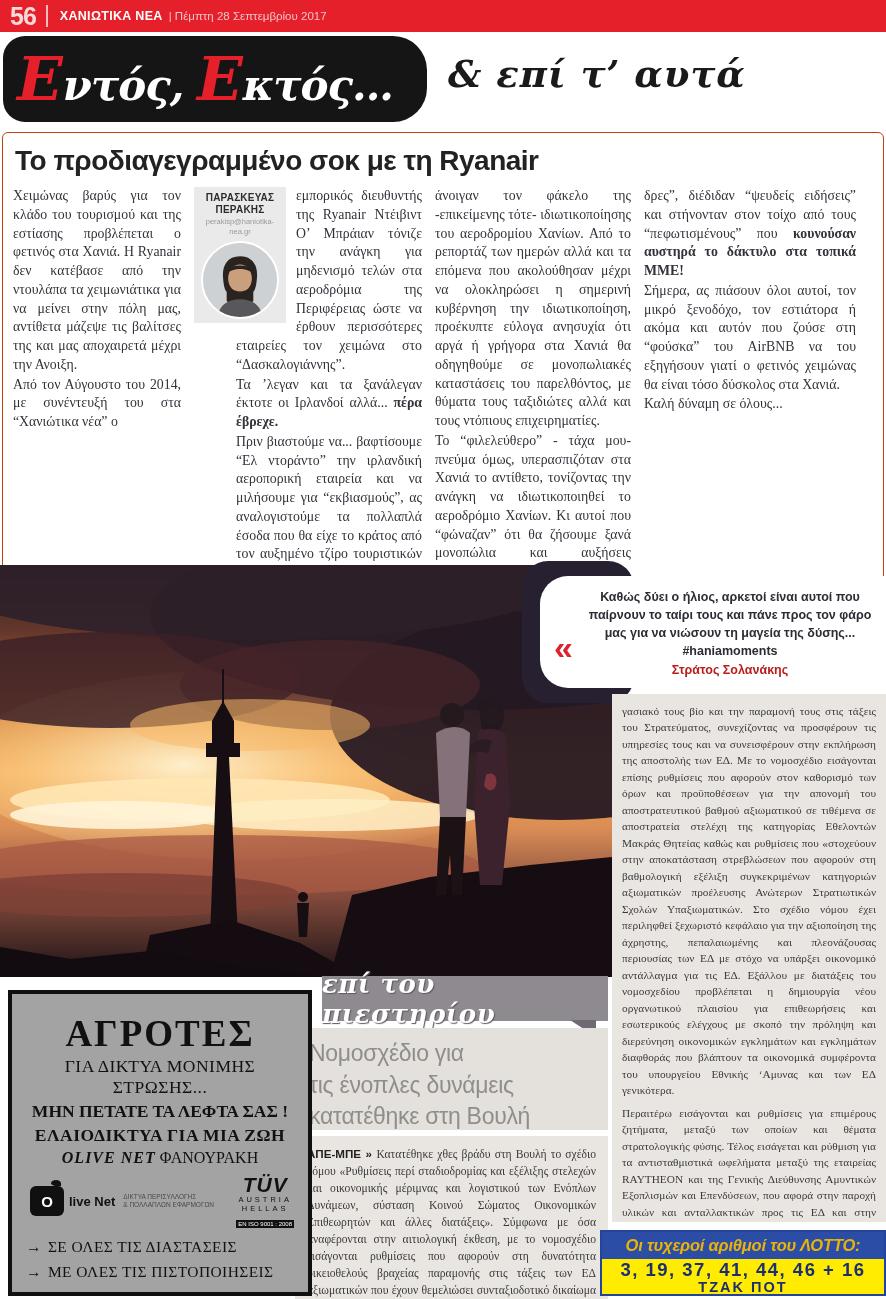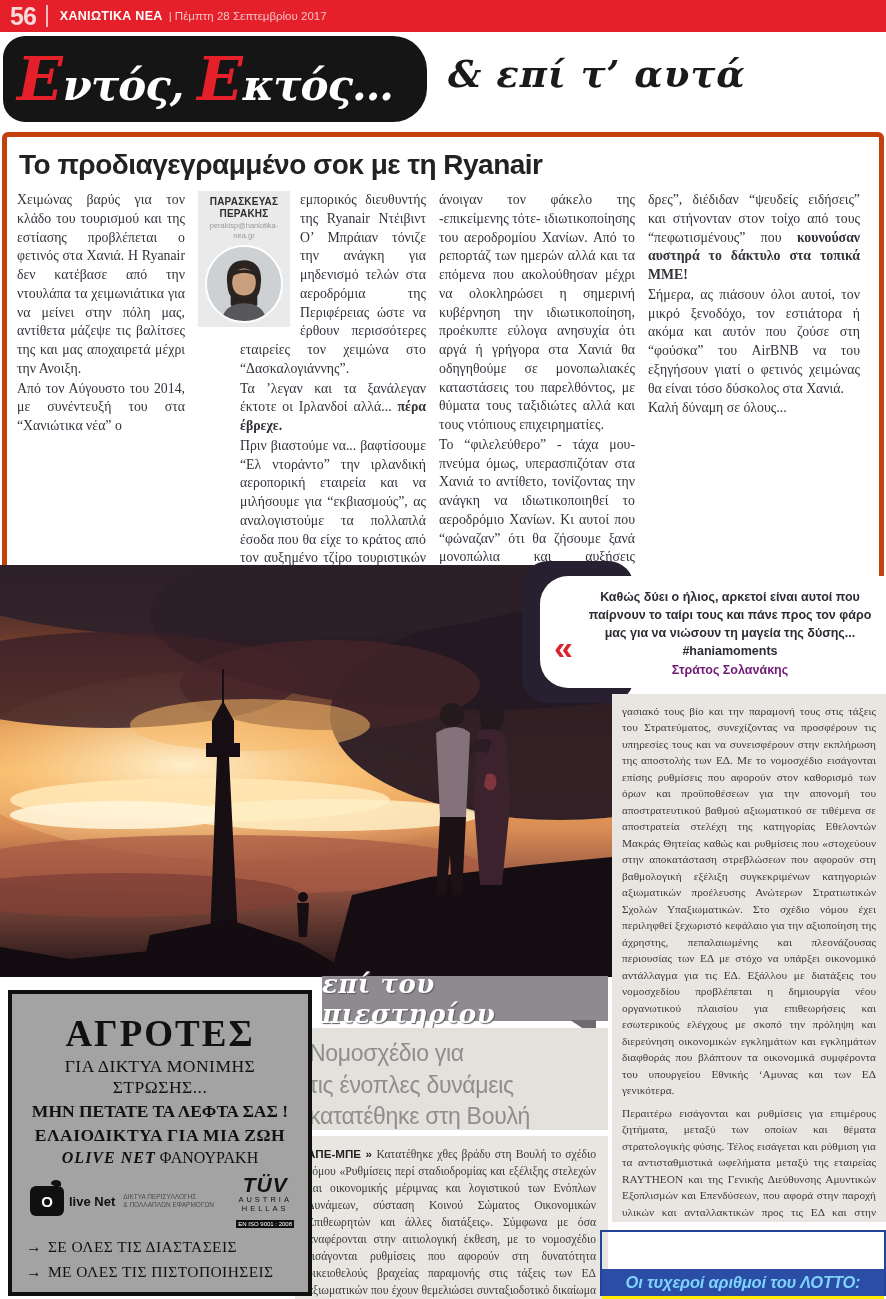--- a/index.html
+++ b/index.html
@@ -14,21 +14,21 @@
   .mast-date { color:#f3c4c6; font-size:11.5px; margin-left:6px; }
 
   
   .black-banner { position:absolute; left:3px; top:36px; width:424px; height:86px; background:#151515; border-radius:22px 34px 34px 22px; display:flex; align-items:center; padding-left:14px; overflow:hidden; }
   .script { font-family:"DejaVu Serif", serif; font-style:italic; font-weight:bold; }
   .ban-e { color:#e5202b; font-size:60px; line-height:1; }
   .ban-w { color:#fff; font-size:42px; line-height:1; letter-spacing:-1px; }
   .banner-suffix { position:absolute; left:448px; top:52px; color:#1a1a1a; font-size:37px; font-family:"DejaVu Serif", serif; font-style:italic; font-weight:bold; letter-spacing:1px; }
 
   
-  .article { position:absolute; left:2px; top:132px; width:882px; height:486px; background:#fff; border:5px solid #c2410c; border-radius:6px; padding:10px 10px 0 10px; overflow:hidden; }
+  .article { position:absolute; left:2px; top:132px; width:882px; height:486px; background:#fff; border:1px solid #c2410c; border-radius:6px; padding:10px 10px 0 10px; overflow:hidden; }
   .headline { font-size:28px; font-weight:bold; color:#222; letter-spacing:-.5px; margin:2px 0 10px 2px; }
   .cols { display:flex; gap:13px; }
   .col { font-family:"Liberation Serif", serif; font-size:13.8px; line-height:1.36; color:#35313a; text-align:justify; }
   .col p { margin-bottom:1px; }
   .col .b { font-weight:bold; }
   .c1 { width:168px; }
   .c2 { width:228px; padding-left:42px; }
   .c3 { width:196px; }
   .c4 { width:212px; }
   .author-box { float:left; width:92px; margin:0 10px 4px -42px; background:#eaeaea; padding:5px 3px 4px; text-align:center; font-family:"Liberation Sans", sans-serif; }
@@ -37,21 +37,21 @@
   .author-photo { width:78px; height:78px; border-radius:50%; background:#cfd3d6; margin:0 auto; display:block; border:2px solid #fff; }
 
   
   .photo { position:absolute; left:0; top:565px; width:612px; height:412px; overflow:hidden; }
 
   
   .quote-shadow { position:absolute; left:522px; top:561px; width:112px; height:142px; background:#262031; border-radius:26px; }
   .quote-box { position:absolute; left:540px; top:576px; width:346px; height:112px; background:#fff; border-radius:28px 0 0 28px; padding:12px 10px 0 44px; text-align:center; }
   .quote-text { font-size:12.5px; font-weight:bold; color:#2c2c34; line-height:1.45; }
   .quote-tag { font-size:12.5px; font-weight:bold; color:#2c2c34; line-height:1.45; }
-  .quote-credit { font-size:12.5px; font-weight:bold; color:#701a75; line-height:1.45; }
+  .quote-credit { font-size:12.5px; font-weight:bold; color:#b91c1c; line-height:1.45; }
   .quote-mark { position:absolute; left:14px; top:54px; color:#d9232e; font-size:34px; font-weight:bold; line-height:1; }
 
   
   .right-panel { position:absolute; left:612px; top:694px; width:274px; height:528px; background:#e9e6e1; padding:9px 10px; overflow:hidden; }
   .right-panel p { font-family:"Liberation Serif", serif; font-size:11.3px; line-height:1.46; color:#3a3a3c; text-align:justify; margin-bottom:6px; }
 
   
   .press-banner { position:absolute; left:322px; top:976px; width:286px; height:45px; background:#8e8a8f; color:#fff; font-family:"DejaVu Serif", serif; font-style:italic; font-weight:bold; font-size:26px; display:flex; align-items:center; justify-content:center; letter-spacing:.5px; text-shadow:1px 1px 1px #5c595e; }
   .press-banner::after { content:""; position:absolute; right:12px; bottom:-16px; width:0; height:0; border-left:26px solid transparent; border-top:17px solid #6e6a71; }
   .press-headline { position:absolute; left:295px; top:1028px; width:313px; height:102px; background:#e4e1dc; color:#8e8e8c; font-size:23px; line-height:1.38; padding:10px 14px; white-space:pre-line; letter-spacing:-.3px; }
@@ -76,21 +76,21 @@
   .tuv { text-align:center; font-family:"Liberation Sans", sans-serif; line-height:1; }
   .tuv .t1 { font-size:21px; font-weight:bold; font-style:italic; letter-spacing:1px; }
   .tuv .t2, .tuv .t3 { font-size:7.5px; letter-spacing:3px; margin-top:1.5px; }
   .tuv .t4 { font-size:6px; background:#101010; color:#fff; padding:1px 2px; margin-top:2px; display:inline-block; }
   .ad-bullets { text-align:left; margin:9px 0 0 8px; }
   .ad-bullet { font-size:15.5px; margin-bottom:7px; letter-spacing:.4px; }
   .ad-bullet .arr { margin-right:6px; }
 
   
   .lotto { position:absolute; left:600px; top:1230px; width:286px; height:66px; border:2px solid #24449c; }
-  .lotto-top { height:27px; background:#2b4da6; color:#7dd3fc; font-weight:bold; font-style:italic; font-size:16.5px; display:flex; align-items:center; justify-content:center; letter-spacing:-.2px;margin-top:37px; }
+  .lotto-top { height:27px; background:#2b4da6; color:#eab308; font-weight:bold; font-style:italic; font-size:16.5px; display:flex; align-items:center; justify-content:center; letter-spacing:-.2px; }
   .lotto-bottom { height:35px; background:#ffec00; color:#1c2f72; text-align:center; font-weight:bold; line-height:1.1; padding-top:1px; }
   .lotto-nums { font-size:18.5px; letter-spacing:1.5px; }
   .lotto-jack { font-size:14.5px; letter-spacing:2px; }
 </style>
 </head>
 <body>
 
 <div id="page">
 
   <div class="red-bar">

